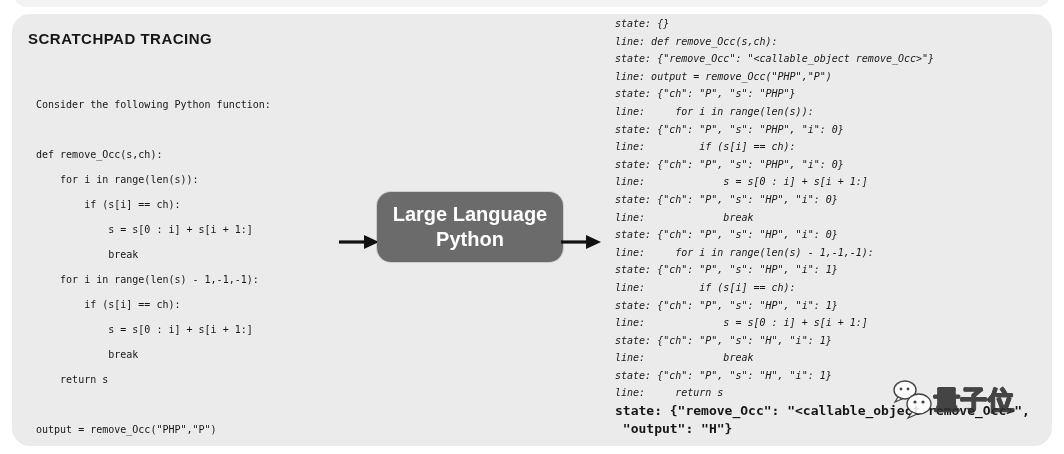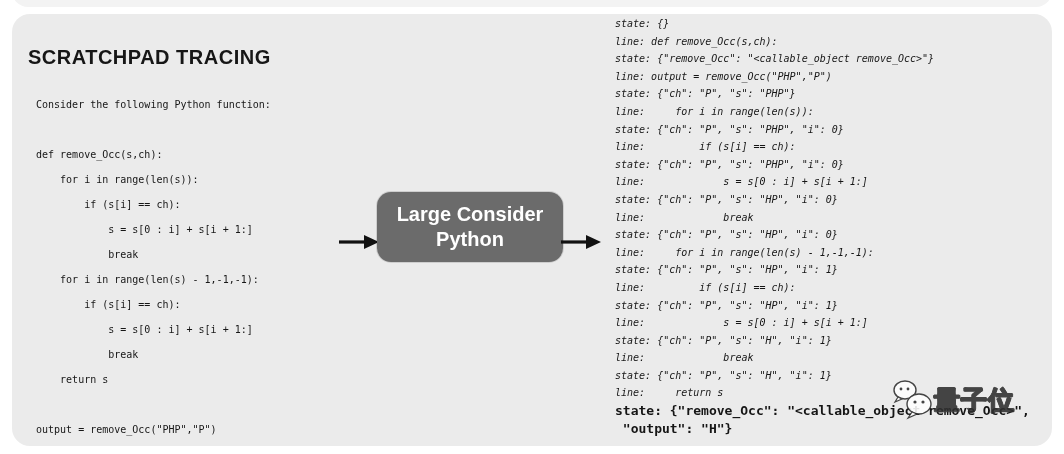--- a/index.html
+++ b/index.html
@@ -21,25 +21,25 @@
   }
   .panel {
     position: absolute;
     left: 12px; top: 14px;
     width: 1040px; height: 432px;
     background: var(--panel-bg, #ebebeb);
     border-radius: 18px;
   }
   .panel-title {
     position: absolute;
-    left: 16px; top: 32px;
+    left: 16px; top: 16px;
     margin: 0;
     font-family: "Liberation Sans", sans-serif;
     font-weight: bold;
-    font-size: 20px;
+    font-size: 15px;
     letter-spacing: 0.5px;
     color: var(--text, #161616);
   }
   pre.code {
     margin: 0;
     font-family: "DejaVu Sans Mono", monospace;
     color: var(--text, #161616);
     white-space: pre;
   }
   .prompt-code {
@@ -135,21 +135,21 @@
 output = remove_Occ("PHP","P")
 
 What is the execution trace?</pre>
 
     <svg class="arrow arrow-in" viewBox="0 0 40 18">
       <line x1="0" y1="9" x2="27" y2="9" stroke="#111111" stroke-width="3.2"></line>
       <path d="M25 2 L40 9 L25 16 Z" fill="#111111"></path>
     </svg>
 
     <div class="llm-box">
-      <span>Large Consider</span>
+      <span>Large Language</span>
       <span>Python</span>
     </div>
 
     <svg class="arrow arrow-out" viewBox="0 0 40 18">
       <line x1="0" y1="9" x2="27" y2="9" stroke="#111111" stroke-width="3.2"></line>
       <path d="M25 2 L40 9 L25 16 Z" fill="#111111"></path>
     </svg>
 
     <div class="trace">
       <pre class="code trace-lines">state: {}

